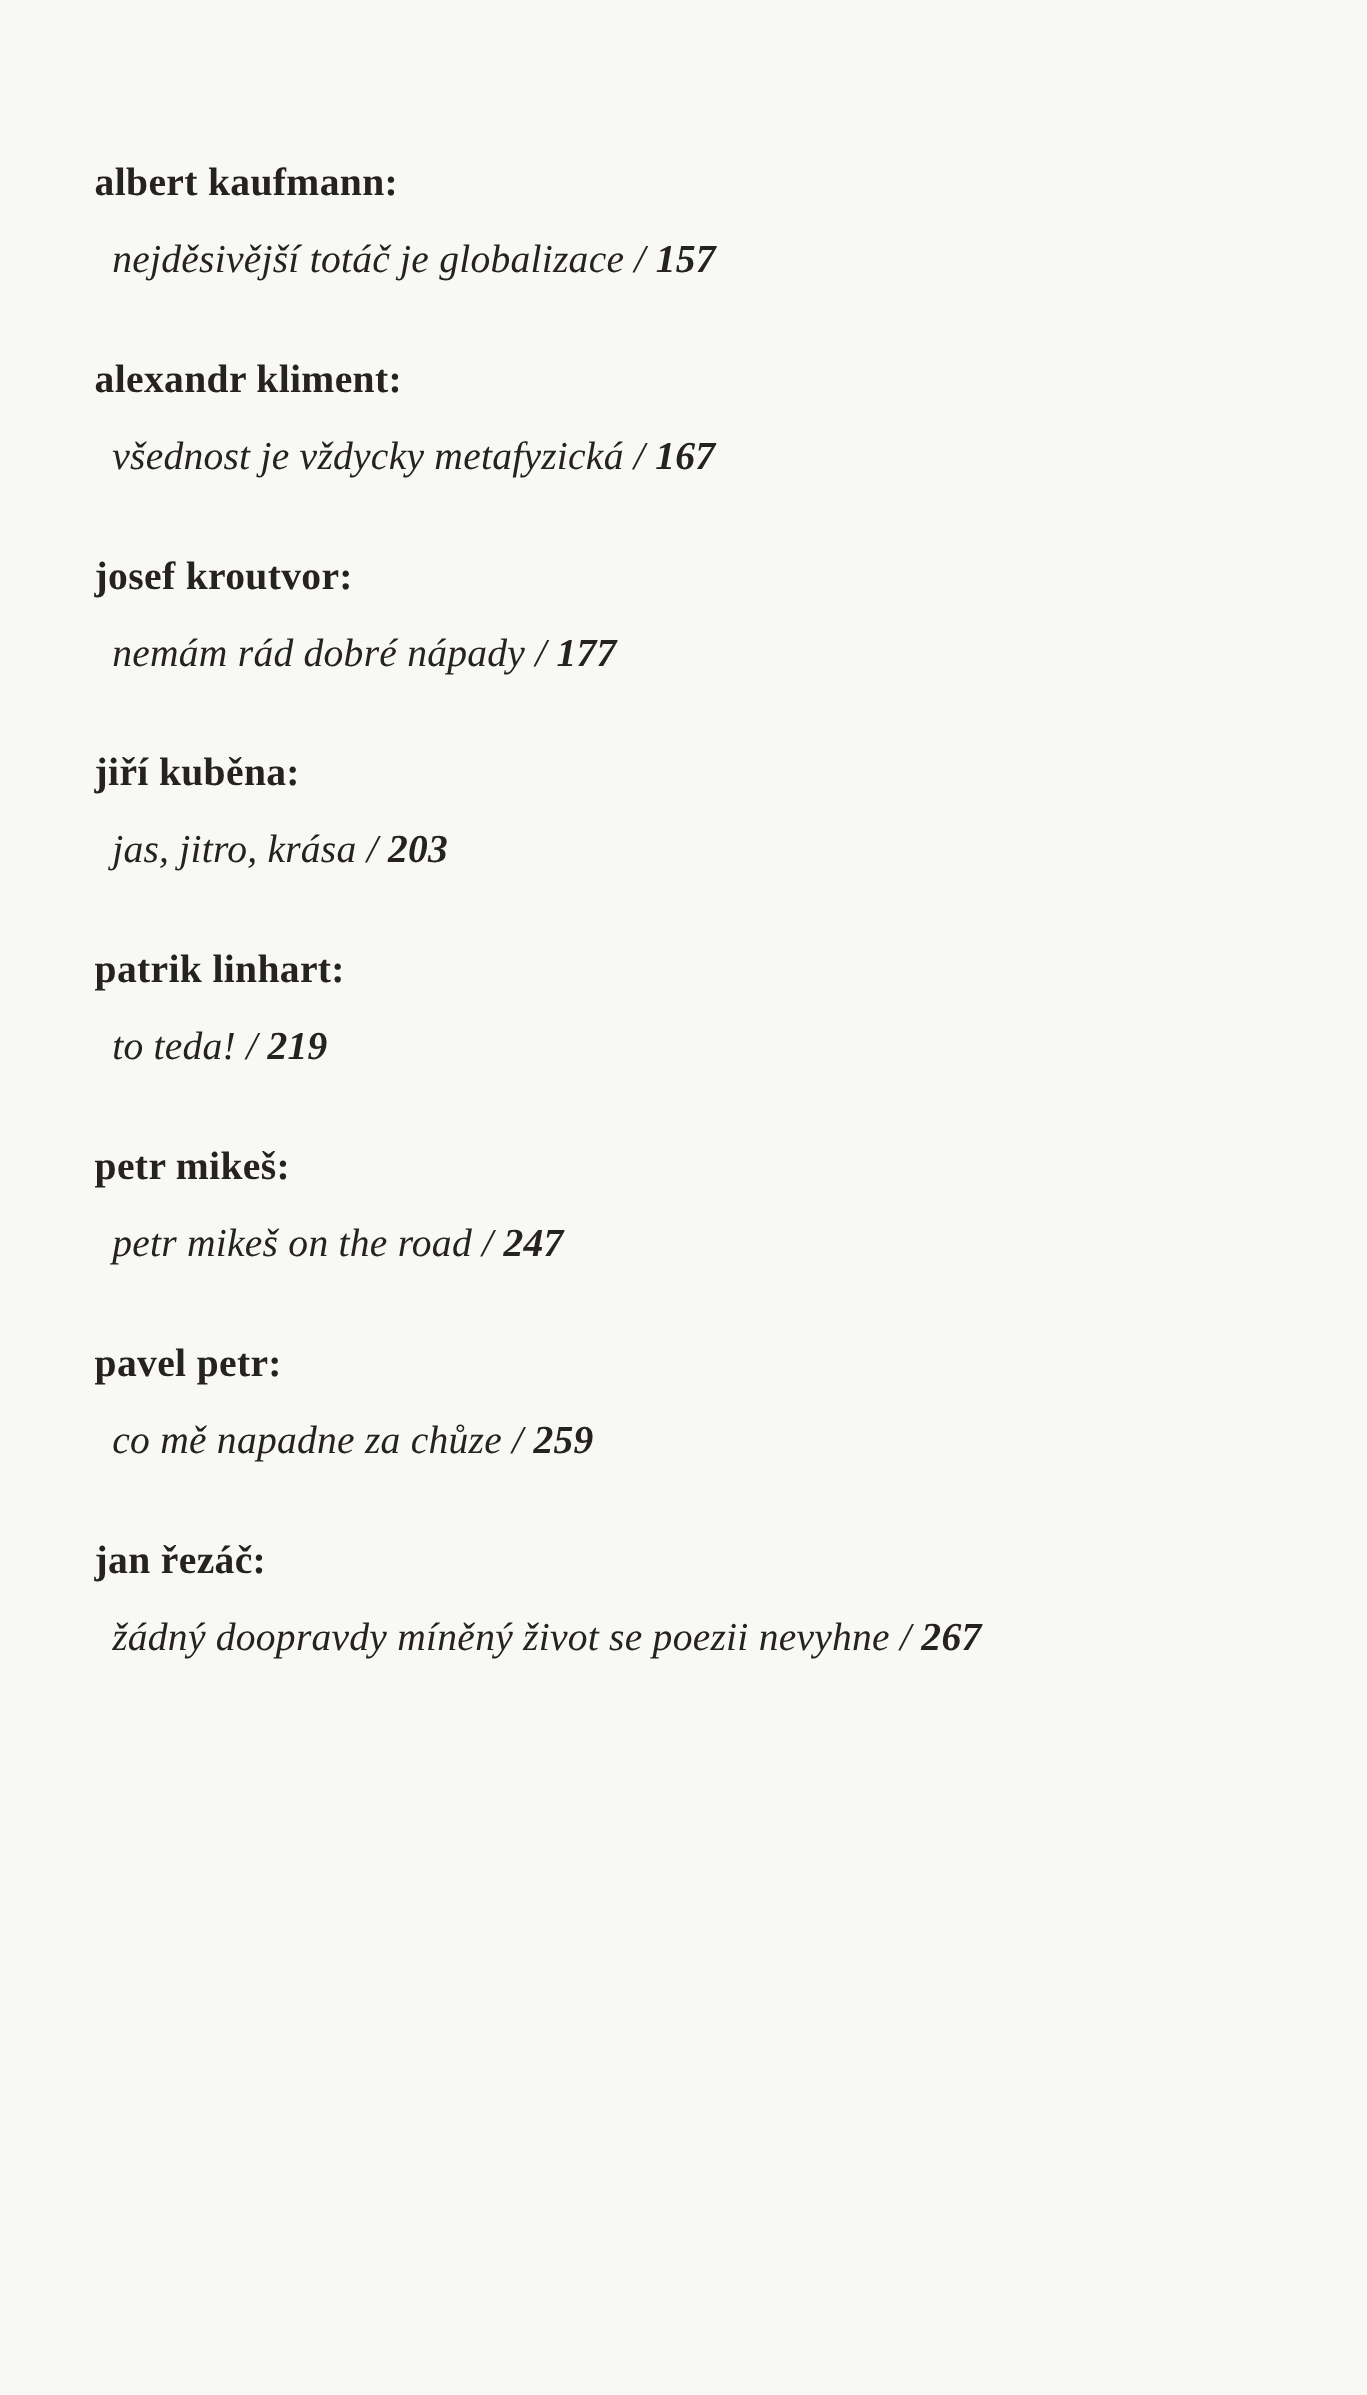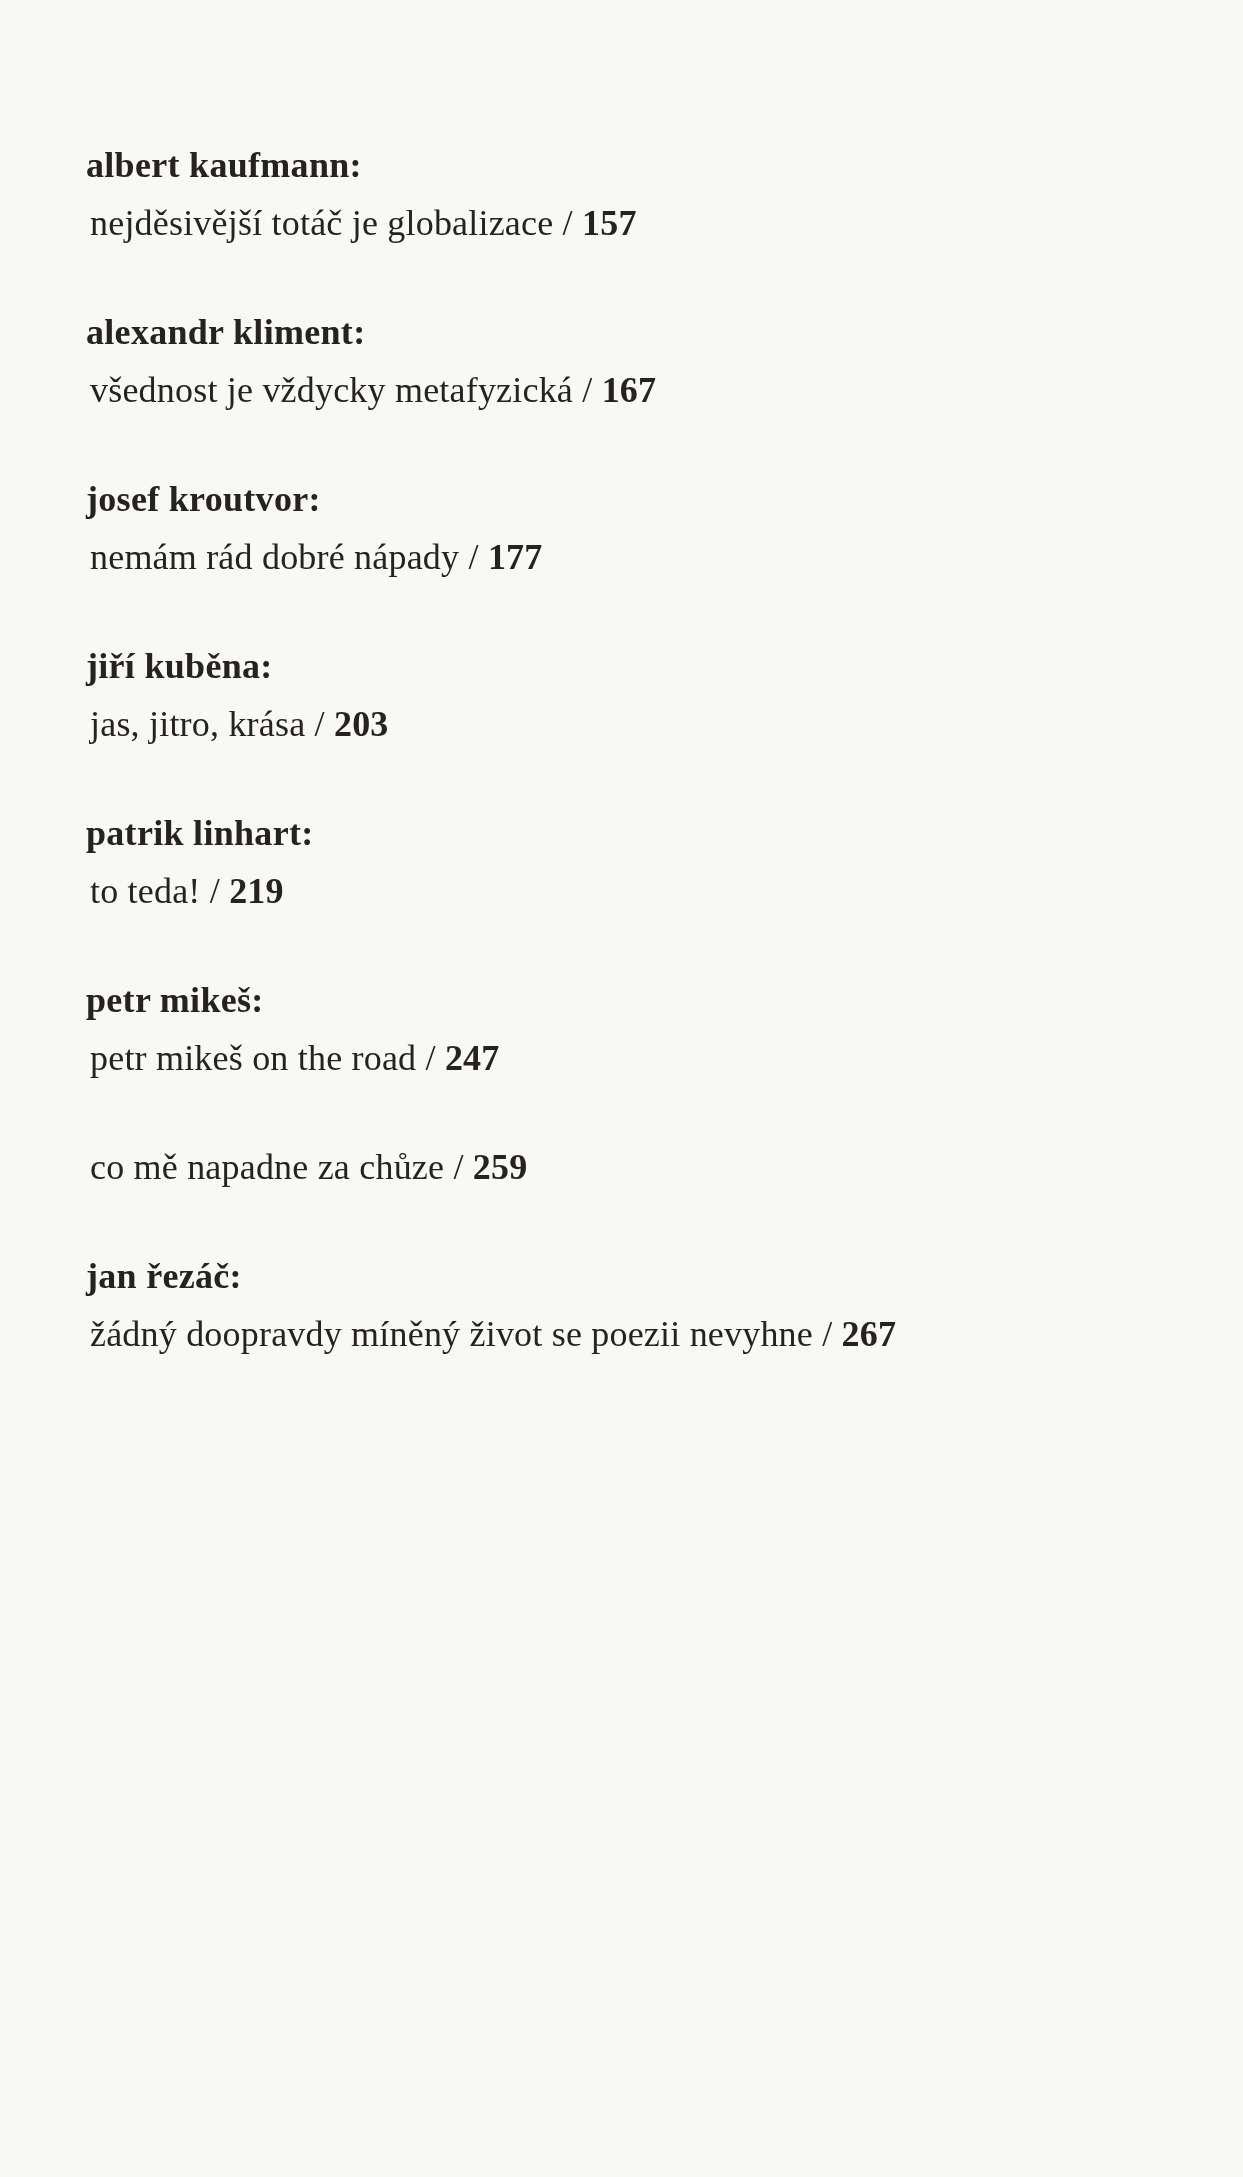--- a/index.html
+++ b/index.html
@@ -26,25 +26,26 @@
     margin: 0 0 55px 0;
   }
   .author {
     margin: 0;
     font-size: 36px;
     line-height: 54px;
     font-weight: bold;
     letter-spacing: 0.3px;
   }
   .line {
-    margin: 4px;
+    margin: 16px;
     font-size: 36px;
     line-height: 54px;
     font-weight: normal;
     letter-spacing: 0.2px;
+    font-style: italic;
   }
   .sep {
     font-weight: normal;
   }
   .page-num {
     font-weight: bold;
   }
 </style>
 </head>
 <body>
@@ -77,20 +78,21 @@
     <p class="line"><span>to teda!</span> <span class="sep">/</span> <span class="page-num">219</span></p>
   </section>
 
 
   <section class="entry">
     <h2 class="author">petr mikeš:</h2>
     <p class="line"><span>petr mikeš on the road</span> <span class="sep">/</span> <span class="page-num">247</span></p>
   </section>
 
   <section class="entry">
+    <h2 class="author">pavel petr:</h2>
     <p class="line"><span>co mě napadne za chůze</span> <span class="sep">/</span> <span class="page-num">259</span></p>
   </section>
 
   <section class="entry">
     <h2 class="author">jan řezáč:</h2>
     <p class="line"><span>žádný doopravdy míněný život se poezii nevyhne</span> <span class="sep">/</span> <span class="page-num">267</span></p>
   </section>
 
 
 </div>

